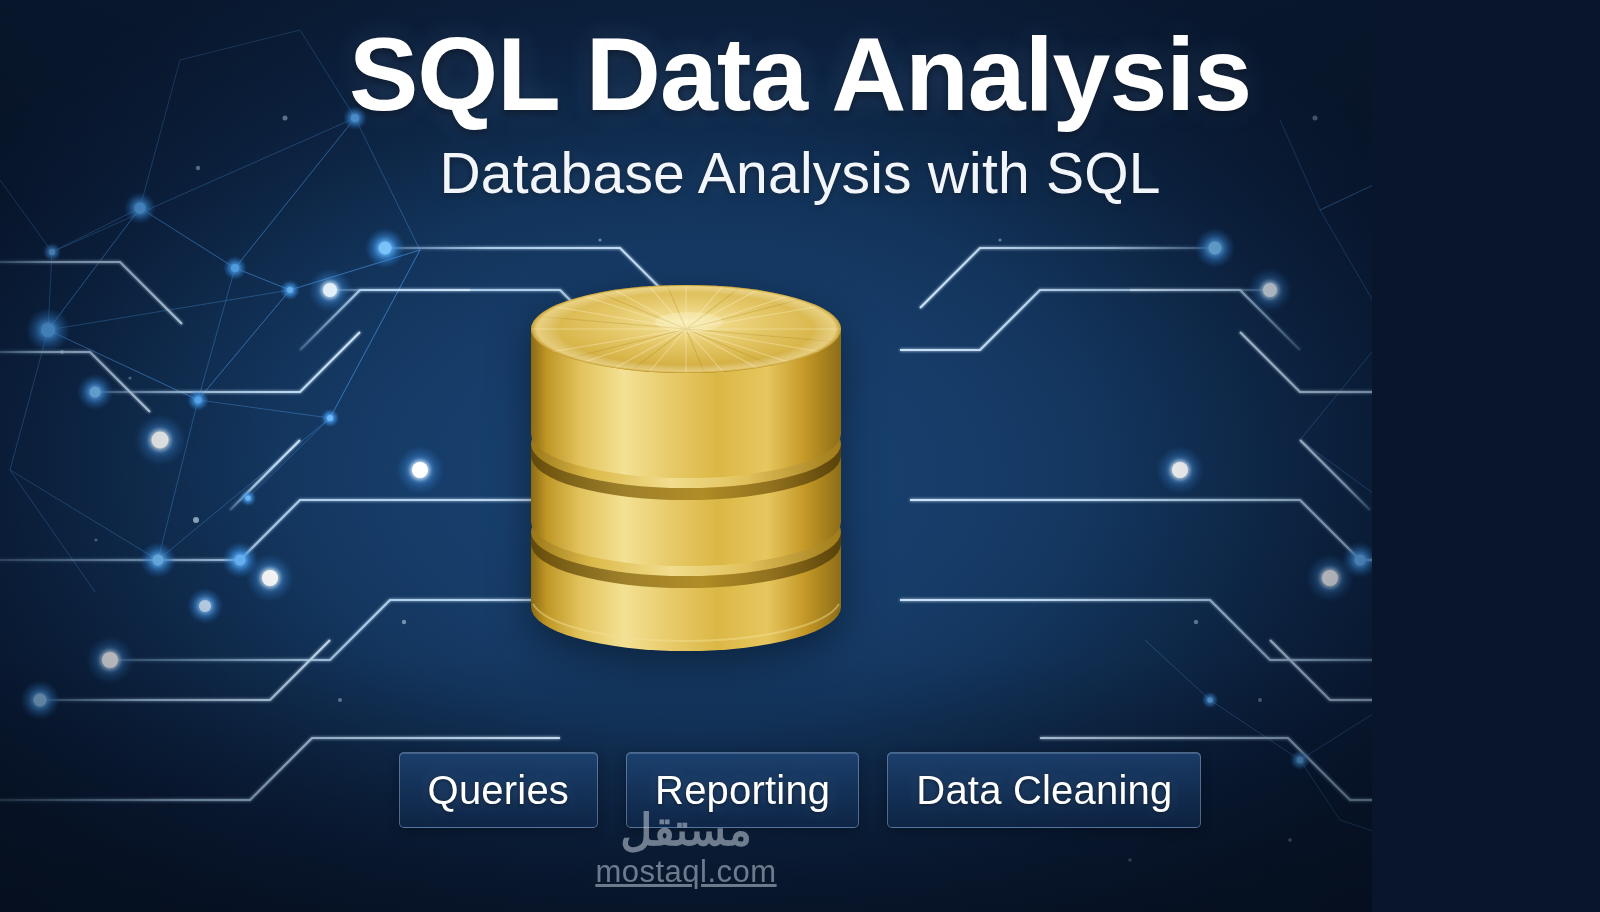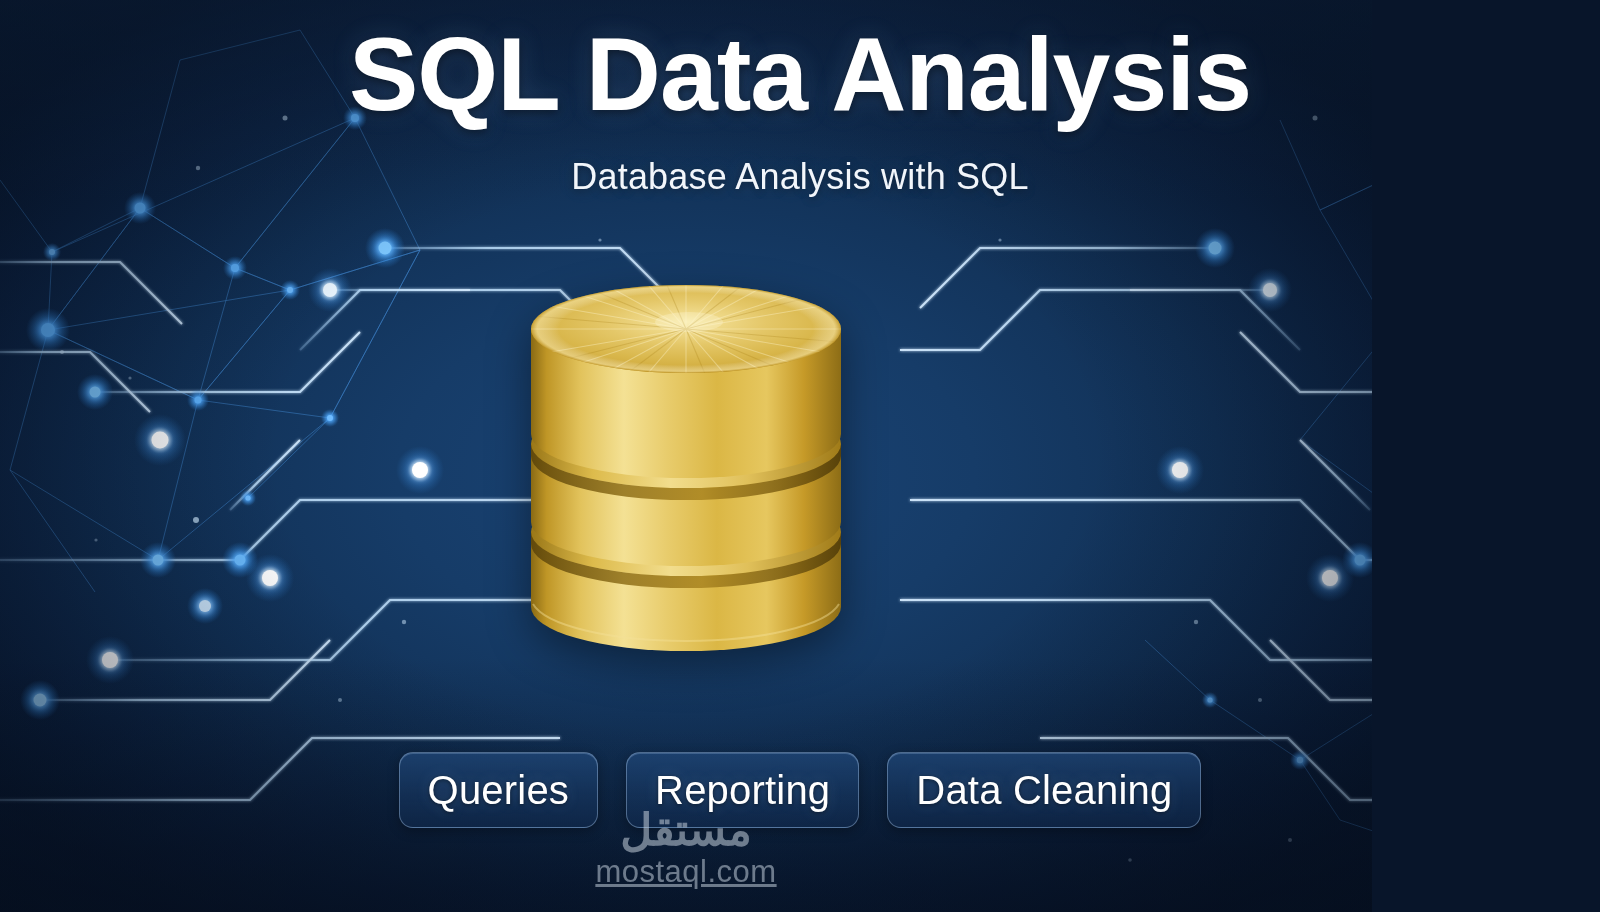--- a/index.html
+++ b/index.html
@@ -41,22 +41,22 @@
   .title {
     margin-top:16px;
     font-size:104px;
     font-weight:700;
     letter-spacing:-1px;
     color:#ffffff;
     line-height:1.12;
     text-shadow:0 3px 10px rgba(0,0,0,.45), 0 0 26px rgba(150,200,255,.18);
   }
   .subtitle {
-    margin-top:24px;
-    font-size:36px;
+    margin-top:8px;
+    font-size:57px;
     font-weight:400;
     color:#f2f6fb;
     letter-spacing:.2px;
     text-shadow:0 2px 8px rgba(0,0,0,.45), 0 0 18px rgba(150,200,255,.16);
   }
 
   
   .db-wrap {
     position:absolute;
     left:50%; top:282px;
@@ -70,21 +70,21 @@
   .pills {
     position:absolute;
     left:0; top:752px; width:1600px;
     display:flex; justify-content:center; align-items:center;
     gap:28px; z-index:7;
   }
   .pill {
     height:76px;
     padding:0 28px;
     display:flex; align-items:center; justify-content:center;
-    border-radius:14px;
+    border-radius:5px;
     border:1px solid rgba(166,198,234,.42);
     background:linear-gradient(180deg, rgba(33,73,123,.72) 0%, rgba(24,57,100,.62) 55%, rgba(18,45,83,.55) 100%);
     box-shadow:inset 0 1px 0 rgba(190,220,255,.22), 0 3px 12px rgba(0,0,0,.30);
     color:#ffffff;
     font-size:40px;
     font-weight:400;
     letter-spacing:.2px;
     white-space:nowrap;
     text-shadow:0 1px 4px rgba(0,0,0,.5), 0 0 14px rgba(160,205,255,.22);
     cursor:pointer;

